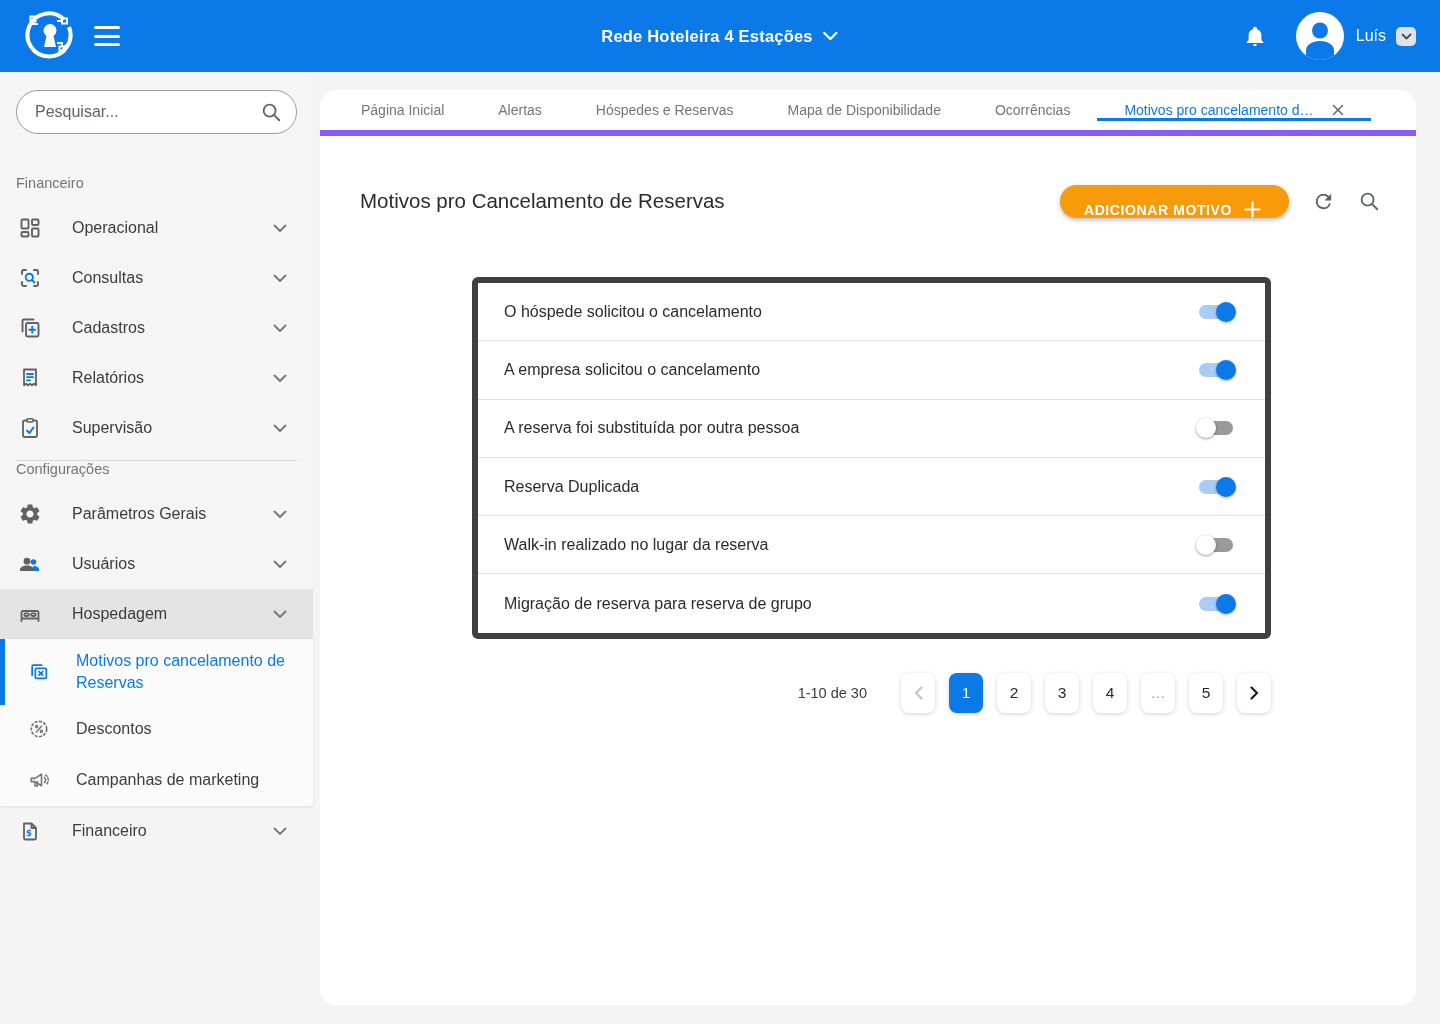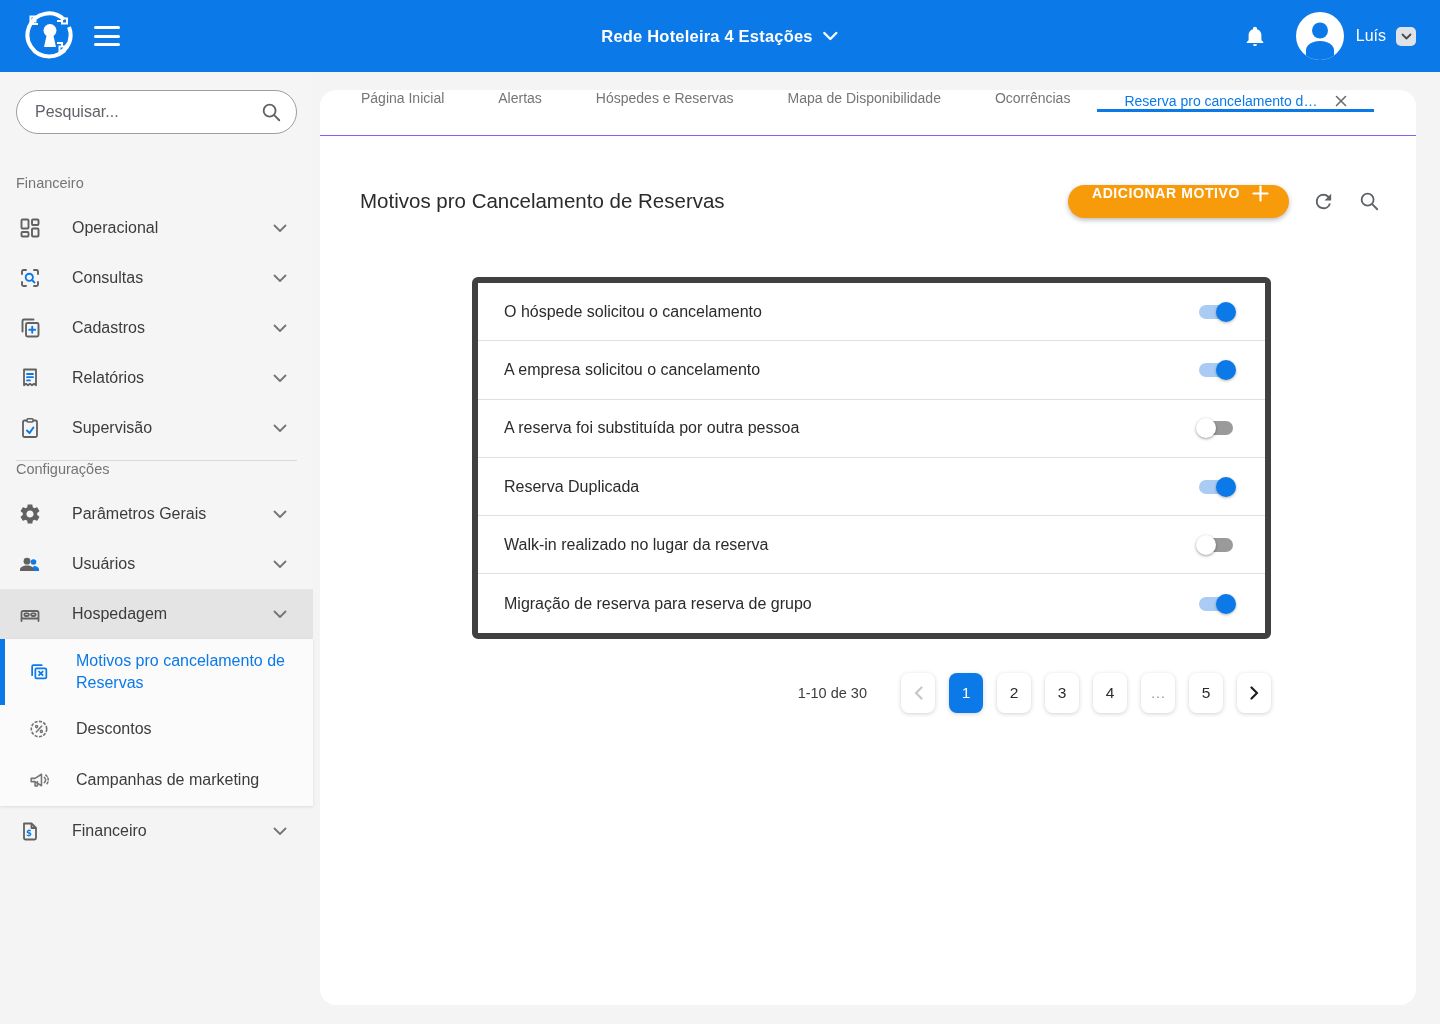--- a/index.html
+++ b/index.html
@@ -74,37 +74,37 @@
   .sub-item.h53{ height:53px; }
   .sub-item .lbl{ padding-right:20px; }
   .active-bar{ position:absolute; left:0; top:0; width:5px; height:66px; background:#0B79E8; }
 
   
   .panel{
     position:absolute; left:320px; top:90px; width:1096px; height:915px;
     background:#fff; border-radius:16px;
   }
   .tabs{
-    height:46px; border-bottom:1px solid #8b5cf6; display:flex; align-items:flex-start;
+    height:46px; border-bottom:6px solid #8b5cf6; display:flex; align-items:center;
     padding-left:14px; border-radius:16px 16px 0 0;
   }
   .tab{
     display:flex; align-items:center; padding:0 27px; font-size:14px; font-weight:500;
     color:#757575; cursor:pointer; white-space:nowrap; background:none; border:none; font-family:inherit;
   }
   .tab.active{ color:#0B79E8; border-bottom:3px solid #0B79E8; padding-top:3px; }
   .tab .close{ margin-left:18px; display:flex; cursor:pointer; }
 
   .page-head{
     margin:47px 36px 0 40px; height:36px; display:flex; align-items:center;
   }
   .page-title{ font-size:20.5px; font-weight:400; color:#2b2b2b; flex:1; }
   .add-btn{
-    height:33px; padding:0 20px 0 24px; background:#F89B0B; color:#fff; border:none; border-radius:17px;
-    font-size:14px; font-weight:700; letter-spacing:.6px; display:flex; align-items:flex-start; gap:12px;
+    height:33px; padding:0 28px 0 24px; background:#F89B0B; color:#fff; border:none; border-radius:17px;
+    font-size:14px; font-weight:700; letter-spacing:.6px; display:flex; align-items:flex-end; gap:12px;
     cursor:pointer; box-shadow:0 2px 5px rgba(0,0,0,.28); font-family:inherit;
   }
   .icon-btn{ background:none; border:none; cursor:pointer; display:flex; align-items:center; margin-left:23px; }
 
   .toggle-list{
     margin:58px 0 0 152px; width:799px; border:6px solid #404040; border-radius:6px; background:#fff;
   }
   .toggle-row{
     height:58.3px; display:flex; align-items:center; padding:0 30px 0 26px;
     border-bottom:1px solid #E0E0E0;
@@ -407,21 +407,21 @@
     <button class="tab">
         <span>Hóspedes e Reservas</span>
       </button>
     <button class="tab">
         <span>Mapa de Disponibilidade</span>
       </button>
     <button class="tab">
         <span>Ocorrências</span>
       </button>
     <button class="tab active">
-      <span>Reserva pro cancelamento d…</span>
+      <span>Motivos pro cancelamento d…</span>
       <span class="close">
         <svg width="12" height="12" viewBox="0 0 12 12">
             <line x1="1.5" y1="1.5" x2="10.5" y2="10.5" stroke="#6b6b6b" stroke-width="1.6" stroke-linecap="round"></line>
             <line x1="10.5" y1="1.5" x2="1.5" y2="10.5" stroke="#6b6b6b" stroke-width="1.6" stroke-linecap="round"></line>
           </svg>
       </span>
     </button>
   </div>
 
   <div class="page-head">

